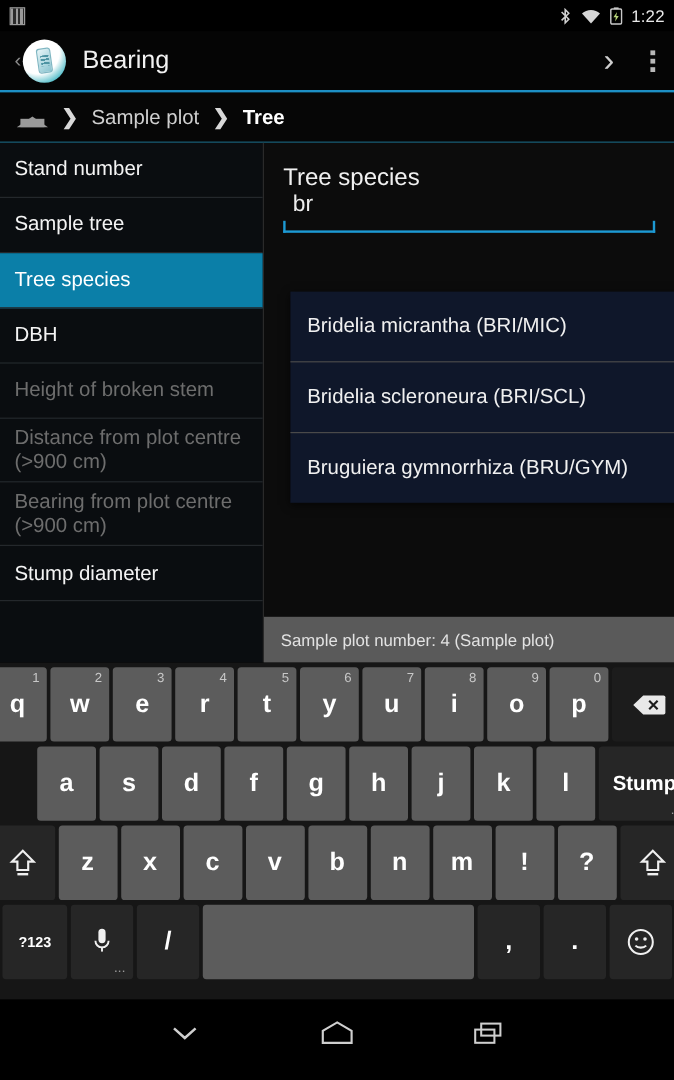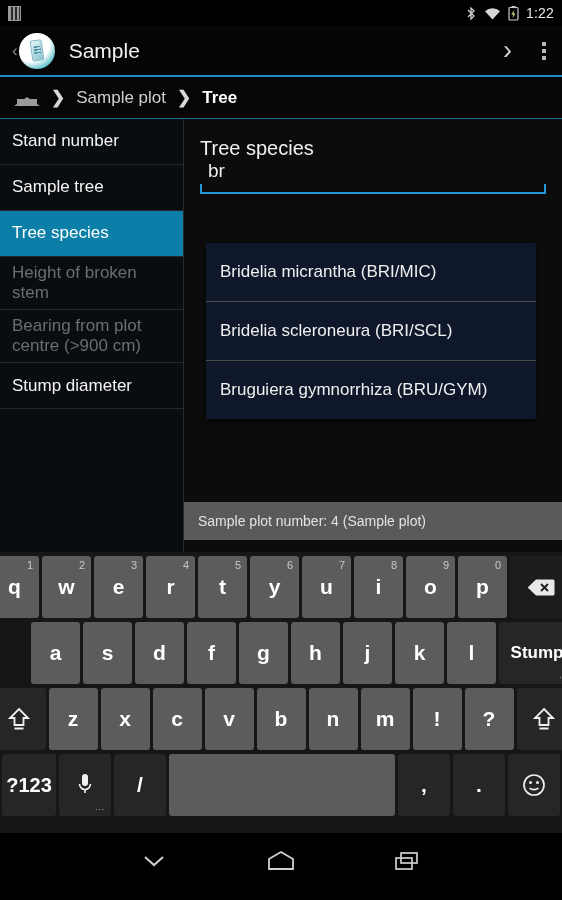--- a/index.html
+++ b/index.html
@@ -64,21 +64,21 @@
     background:#9a9a9a;
   }
   .bc-sep { color:#d8d8d8; font-size:17px; font-weight:600; }
   .bc-item { color:#cfcfcf; font-size:17px; }
   .bc-item.current { color:#ffffff; font-weight:bold; }
 
   
   .content { position:relative; display:flex; height:433px; }
 
   .sidebar {
-    width:184px; background:#0a0d10; border-right:1px solid #2a2a2a;
+    width:220px; background:#0a0d10; border-right:1px solid #2a2a2a;
     overflow:hidden;
   }
   .side-item {
     min-height:46px; display:flex; align-items:center;
     padding:6px 12px; color:#f4f4f4; font-size:17px;
     border-bottom:1px solid #24282c; line-height:1.18;
   }
   .side-item.selected { background:#0b7fa8; color:#ffffff; }
   .side-item.disabled { color:#6d6d6d; }
 
@@ -101,21 +101,21 @@
     position:absolute; left:22px; top:124px; width:330px;
     background:#0f172a; box-shadow:0 2px 7px rgba(0,0,0,.65);
   }
   .dd-item {
     padding:19px 14px; color:#f0f0f0; font-size:17px;
     border-bottom:1px solid #4a4a4a;
   }
   .dd-item:last-child { border-bottom:none; }
 
   .main-status {
-    position:absolute; left:0; right:0; bottom:12px;
+    position:absolute; left:0; right:0; bottom:0;
     background:#5a5a5a; padding:11px 14px;
     color:#e2e2e2; font-size:14px;
   }
   .tab-indicator {
     position:absolute; left:90px; bottom:32px;
     width:58px; height:3px; background:#29a8e0;
   }
 
   
   .keyboard { background:#161616; padding:4px 2px 6px 2px; height:281px; }
@@ -126,21 +126,21 @@
     position:relative; font-size:21px; font-weight:bold;
     height:62px; flex:0 0 49px;
   }
   .key sup {
     position:absolute; top:3px; right:6px; font-size:11px;
     color:#c8c8c8; font-weight:normal;
   }
   .key.done { flex:0 0 76px; font-size:17px; background:#262626; }
   .key.space { flex:1 1 auto; max-width:232px; }
   .key.shift { flex:0 0 54px; background:#262626; }
-  .key.sym { flex:0 0 54px; background:#262626; font-size:20px;text-align:center; }
+  .key.sym { flex:0 0 54px; background:#262626; font-size:12px;text-align:center; }
   .key.narrow { flex:0 0 52px; background:#262626; }
   .key.bksp { flex:0 0 62px; background:#1c1c1c; }
   .row2 { padding-left:44px; padding-right:0px; }
   .dots { position:absolute; bottom:4px; right:6px; font-size:8px; color:#9a9a9a; letter-spacing:1px; }
 
   svg.icn { display:block; }
 
   
   .navbar {
     height:55px; background:#000; display:flex; align-items:center;
@@ -177,21 +177,21 @@
       </span>
       <span class="sb-time">1:22</span>
     </div>
   </div>
 
   <div class="appbar">
     <span class="back-caret">‹</span>
     <span class="app-icon">
       <span class="phone"></span>
     </span>
-    <span class="app-title">Sample</span>
+    <span class="app-title">Bearing</span>
     <div class="ab-actions">
       <span class="chev-next">›</span>
       <span class="kebab">
         <i></i>
           <i></i>
           <i></i>
       </span>
     </div>
   </div>
 
@@ -202,21 +202,23 @@
     <span class="bc-sep">❯</span>
     <span class="bc-item current">Tree</span>
   </div>
 
   <div class="content">
 
     <div class="sidebar">
       <div class="side-item">Stand number</div>
       <div class="side-item">Sample tree</div>
       <div class="side-item selected">Tree species</div>
+      <div class="side-item">DBH</div>
       <div class="side-item disabled">Height of broken stem</div>
+      <div class="side-item disabled">Distance from plot centre (&gt;900 cm)</div>
       <div class="side-item disabled">Bearing from plot centre (&gt;900 cm)</div>
       <div class="side-item">Stump diameter</div>
 
     </div>
 
     <div class="main">
       <div class="main-title">Tree species</div>
 
       <div class="field-wrap">
         <input class="field-input" value="br" style="">

